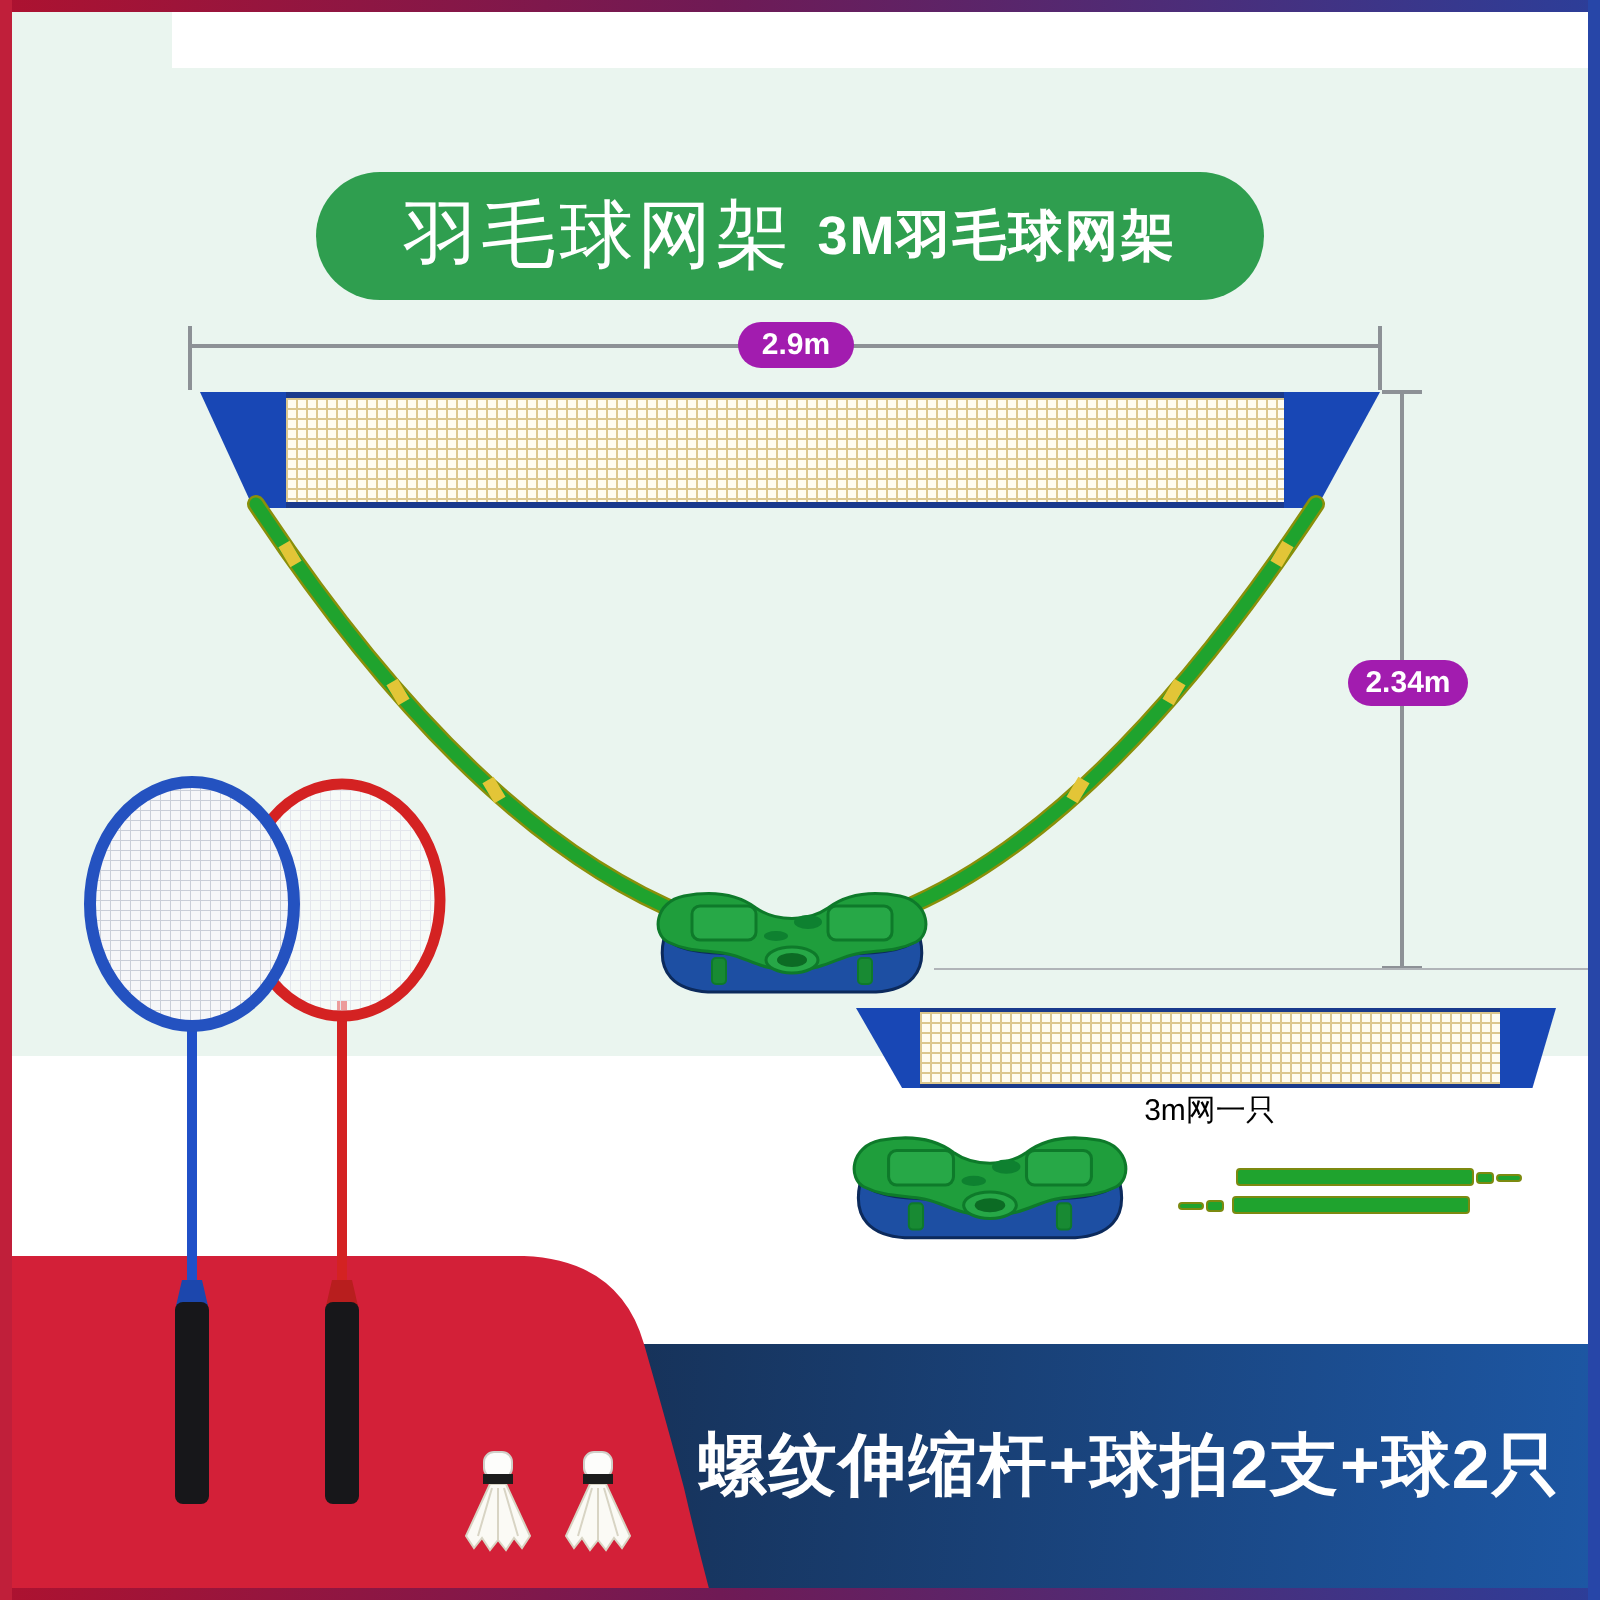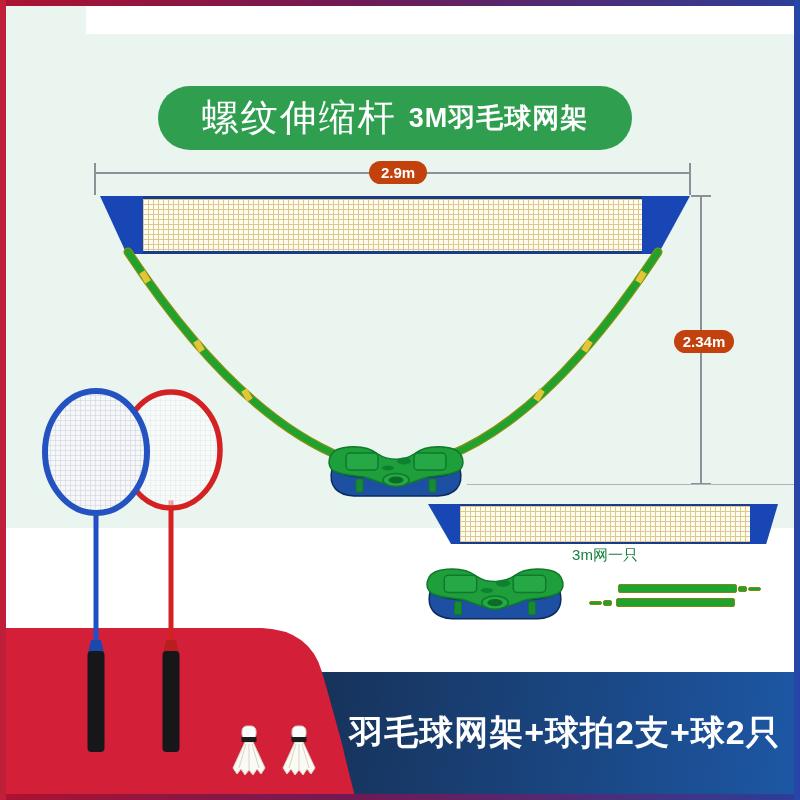--- a/index.html
+++ b/index.html
@@ -9,38 +9,38 @@
   
   .bg-main{left:6px;top:34px;width:788px;height:494px;background:var(--background-green,#eaf5ef);}
   .bg-patch{left:6px;top:6px;width:80px;height:36px;background:var(--background-green,#eaf5ef);}
   
   .banner{left:158px;top:86px;width:474px;height:64px;border-radius:33px;
           background:var(--banner-green,#2f9e4f);display:flex;align-items:center;justify-content:center;gap:12px;}
   .banner .prefix{color:#fff;font-size:37px;font-weight:500;letter-spacing:2px;}
   .banner .title{color:#fff;font-size:27px;font-weight:900;letter-spacing:1px;}
   
   .dim{background:#8d9196;}
-  .dim-pill{background:#c2410c;border-radius:12px;color:#fff;font-weight:bold;font-size:15px;
+  .dim-pill{background:#a21caf;border-radius:12px;color:#fff;font-weight:bold;font-size:15px;
             display:flex;align-items:center;justify-content:center;}
   
   .net-cap{background:var(--net-blue,#1847b5);}
   .mesh{background-color:#fffcf0;
         background-image:repeating-linear-gradient(to right,#dcc78e 0 1px,transparent 1px 5px),
                          repeating-linear-gradient(to bottom,#dcc78e 0 1px,transparent 1px 5px);}
   .net-mesh{left:143px;top:196px;width:499px;height:58px;border-top:3px solid #1a3a8c;border-bottom:3px solid #1a3a8c;box-sizing:border-box;}
   .net-cap-left{left:100px;top:196px;width:43px;height:58px;clip-path:polygon(0 0,100% 0,100% 100%,62% 100%);}
   .net-cap-right{left:642px;top:196px;width:48px;height:58px;clip-path:polygon(0 0,100% 0,34% 100%,0 100%);}
   
   .fold-mesh{left:460px;top:504px;width:290px;height:40px;border-top:2px solid #1a3a8c;border-bottom:2px solid #1a3a8c;box-sizing:border-box;}
   .fold-cap-left{left:428px;top:504px;width:32px;height:40px;clip-path:polygon(0 0,100% 0,100% 100%,72% 100%);}
   .fold-cap-right{left:750px;top:504px;width:28px;height:40px;clip-path:polygon(0 0,100% 0,58% 100%,0 100%);}
   
   .pole-bar{background:var(--pole-green,#1fa32e);border:1px solid #7c8a10;border-radius:2px;box-sizing:border-box;}
   
-  .part-label{color:#15803d;font-size:15px;text-align:center;}
+  .part-label{color:#000000;font-size:15px;text-align:center;}
   
   .footer-banner{left:6px;top:672px;width:788px;height:122px;
                  background:linear-gradient(95deg,#101e3c 0%,#163055 35%,#1d57a4 100%);}
   .footer-text{left:340px;top:706px;width:450px;height:54px;display:flex;align-items:center;justify-content:center;
                color:#fff;font-size:34px;font-weight:bold;letter-spacing:1px;}
   
   .frame-top{left:0;top:0;width:800px;height:6px;background:linear-gradient(90deg,#ad1230,#6f1a55 45%,#2c3e99);}
   .frame-bottom{left:0;top:794px;width:800px;height:6px;background:linear-gradient(90deg,#ad1230,#6f1a55 45%,#2c3e99);}
   .frame-left{left:0;top:0;width:6px;height:800px;background:#c01f3a;}
   .frame-right{left:794px;top:0;width:6px;height:800px;background:#2746a8;}
@@ -48,21 +48,21 @@
 </style>
 </head>
 <body>
 
 <div class="poster">
 
   <div class="abs bg-main"></div>
   <div class="abs bg-patch"></div>
 
   <div class="abs banner">
-    <span class="prefix">螺纹伸缩杆</span>
+    <span class="prefix">羽毛球网架</span>
     <span class="title">3M羽毛球网架</span>
   </div>
 
   <div class="abs dim" style="left:95px;top:172px;width:596px;height:2px;"></div>
   <div class="abs dim" style="left:94px;top:163px;width:2px;height:32px;"></div>
   <div class="abs dim" style="left:689px;top:163px;width:2px;height:32px;"></div>
   <div class="abs dim-pill" style="left:369px;top:161px;width:58px;height:23px;">2.9m</div>
 
   <div class="abs dim" style="left:700px;top:196px;width:2px;height:288px;"></div>
   <div class="abs dim" style="left:691px;top:195px;width:20px;height:2px;"></div>
@@ -114,21 +114,21 @@
   <div>
     <div class="abs pole-bar" style="left:618px;top:584px;width:119px;height:9px;"></div>
     <div class="abs pole-bar" style="left:738px;top:586px;width:9px;height:6px;"></div>
     <div class="abs pole-bar" style="left:748px;top:587px;width:13px;height:4px;"></div>
     <div class="abs pole-bar" style="left:616px;top:598px;width:119px;height:9px;"></div>
     <div class="abs pole-bar" style="left:603px;top:600px;width:9px;height:6px;"></div>
     <div class="abs pole-bar" style="left:589px;top:601px;width:13px;height:4px;"></div>
   </div>
 
   <div class="abs footer-banner"></div>
-  <div class="abs footer-text">羽毛球网架+球拍2支+球2只</div>
+  <div class="abs footer-text">螺纹伸缩杆+球拍2支+球2只</div>
 
   <svg class="abs" style="left:0;top:0;" width="800" height="800" viewBox="0 0 800 800">
     <defs>
       <pattern id="strings" width="5" height="5" patternUnits="userSpaceOnUse">
         <rect width="5" height="5" fill="#f6f7f9"></rect>
         <path d="M0,0H5M0,0V5" stroke="#c9ced8" stroke-width="1" fill="none"></path>
       </pattern>
       <pattern id="stringsFaint" width="5" height="5" patternUnits="userSpaceOnUse">
         <rect width="5" height="5" fill="rgba(255,255,255,0.55)"></rect>
         <path d="M0,0H5M0,0V5" stroke="#e3e6ec" stroke-width="1" fill="none"></path>

